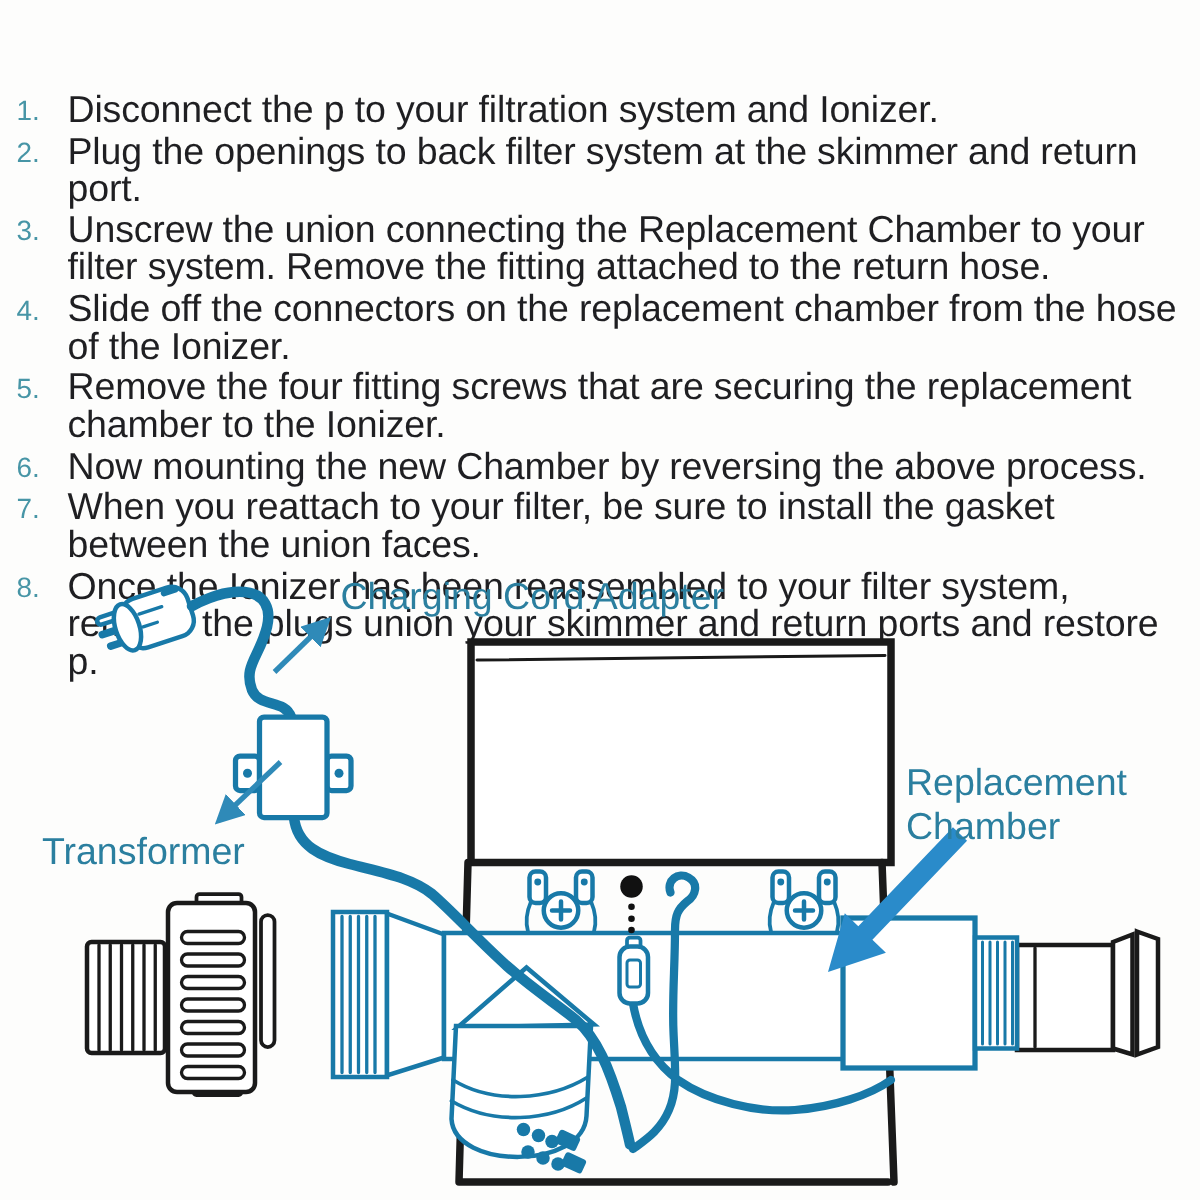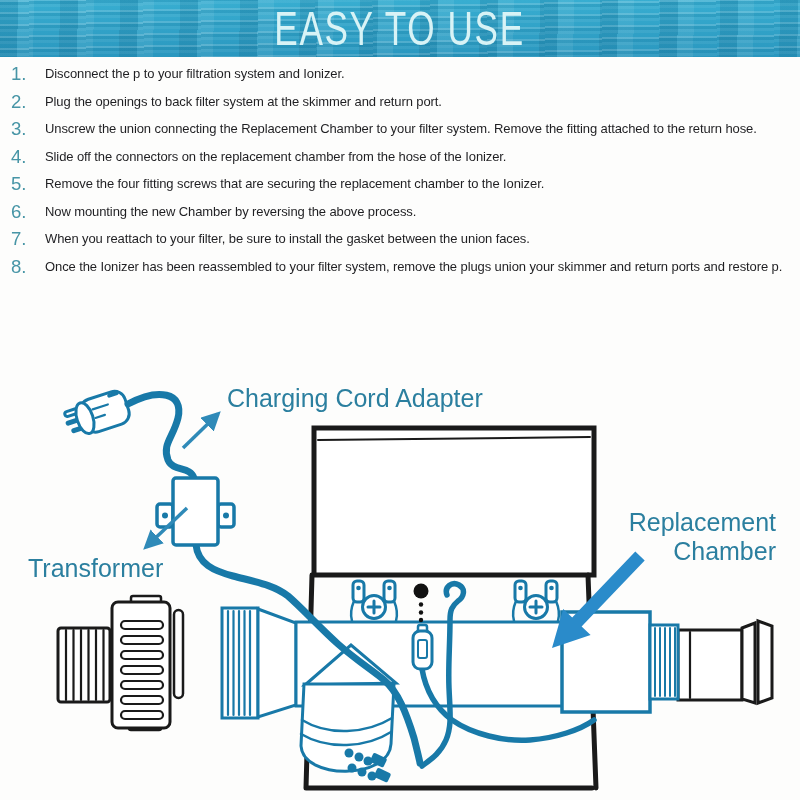--- a/index.html
+++ b/index.html
@@ -11,42 +11,39 @@
       repeating-linear-gradient(179deg, rgba(255,255,255,.16) 0 2px, rgba(25,120,155,.20) 2px 5px, rgba(255,255,255,.06) 5px 8px, rgba(0,0,0,0) 8px 12px),
       repeating-linear-gradient(91deg, rgba(12,90,125,.18) 0 18px, rgba(255,255,255,.07) 18px 34px, rgba(0,0,0,0) 34px 60px),
       linear-gradient(#38aed1,#2a97bf);
     display:flex;align-items:center;justify-content:center;}
   .header-title{color:#d8f3f6;font-size:44px;font-weight:400;letter-spacing:2px;
     transform:scaleX(.8) scaleY(1.08);white-space:nowrap;}
   
   .steps{position:absolute;left:8px;top:61px;width:786px;}
   .step{display:flex;margin-bottom:2.5px;}
   .step-num{flex:0 0 34px;color:#4795a6;font-size:18.6px;line-height:25px;padding-left:3px;}
-  .step-text{flex:1;color:#1f1f22;font-size:13px;line-height:25px;letter-spacing:-0.1px;}
+  .step-text{flex:1;color:#1f1f22;font-size:25px;line-height:25px;letter-spacing:-0.1px;}
   
   .diagram{position:absolute;left:0;top:382px;width:800px;height:418px;text-decoration:underline;}
   .diagram svg{position:absolute;left:0;top:0;}
   .dlabel{position:absolute;color:#2b7f9f;font-size:25px;line-height:29px;white-space:nowrap;}
   .lbl-charging{left:227px;top:2px;}
   .lbl-transformer{left:28px;top:172px;}
-  .lbl-replacement{left:622px;top:126px;width:154px;text-align:right;white-space:normal;}
+  .lbl-replacement{left:604px;top:126px;width:154px;text-align:left;white-space:normal;}
   
   .ts{stroke:#1879a8;fill:none;stroke-linecap:round;}
   .tf{stroke:#1879a8;fill:#ffffff;}
   .bs{stroke:#1a1a1a;fill:none;stroke-linecap:round;}
   .bf{stroke:#1a1a1a;fill:#ffffff;}
 </style>
 </head>
 <body>
 
 <div class="page">
 
-  <div class="header">
-    <div class="header-title">EASY TO USE</div>
-  </div>
 
   <div class="steps">
     <div class="step">
       <span class="step-num">1.</span>
       <span class="step-text">Disconnect the p to your filtration system and Ionizer.</span>
     </div>
     <div class="step">
       <span class="step-num">2.</span>
       <span class="step-text">Plug the openings to back filter system at the skimmer and return port.</span>
     </div>

